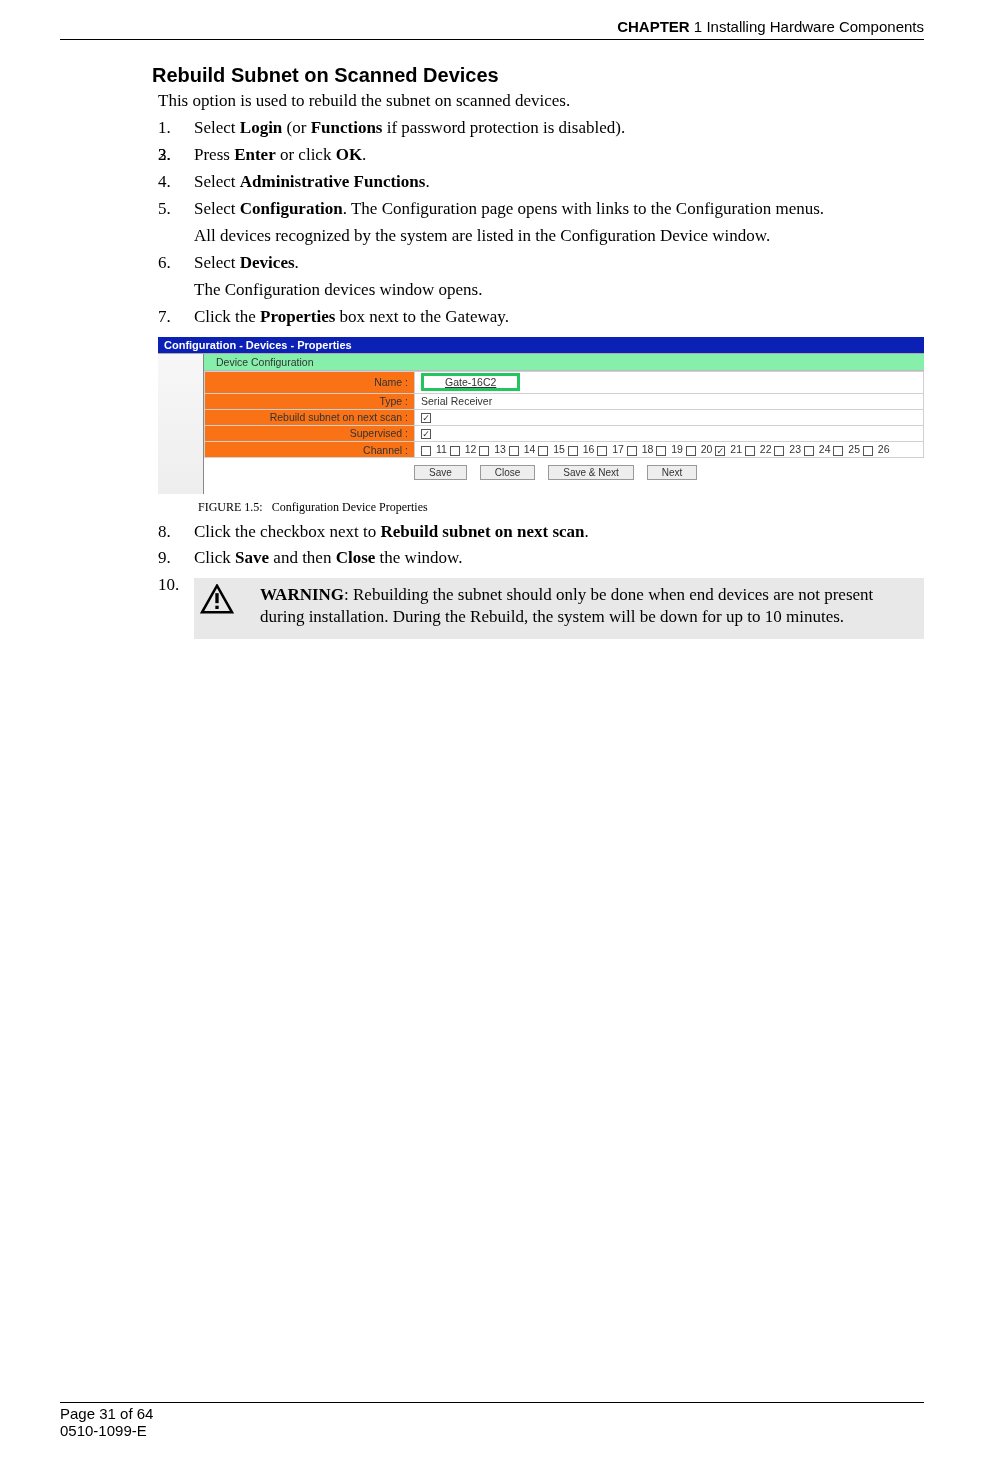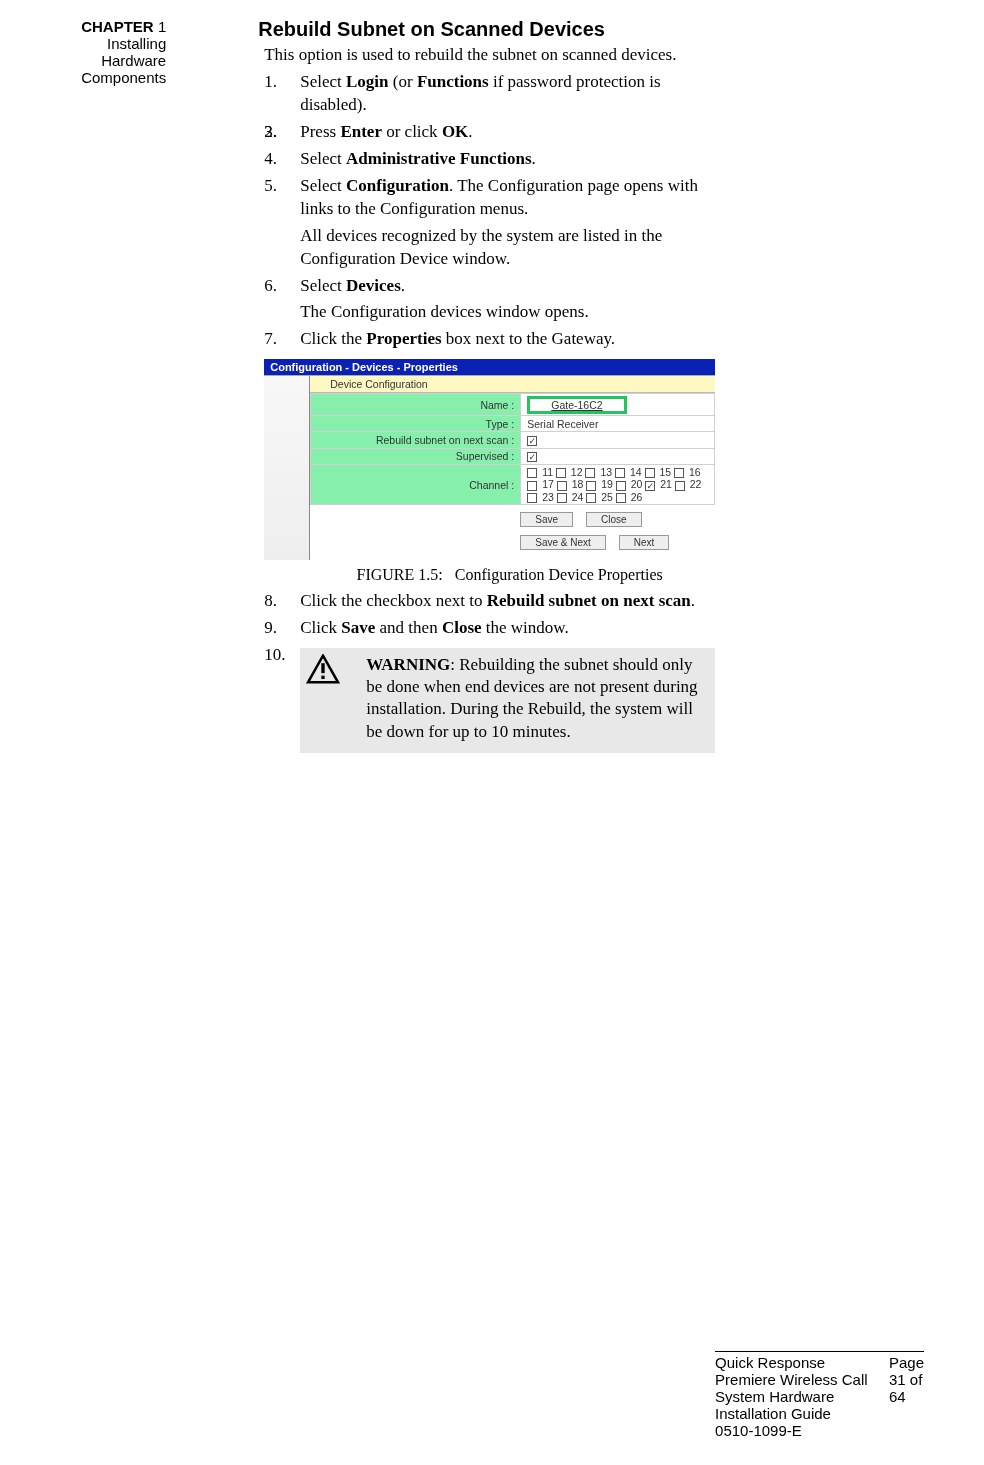--- a/index.html
+++ b/index.html
@@ -9,20 +9,21 @@
       background: #fff;
       color: #000;
       width: 984px;
       height: 1465px;
       position: relative;
     }
     .page {
       padding: 18px 60px 0 60px;
       height: 100%;
       display: flex;
+      flex-direction: column;
     }
     .header {
       font-family: Arial, Helvetica, sans-serif;
       font-size: 15px;
       text-align: right;
       padding-bottom: 4px;
     }
     .header b { font-weight: bold; }
     .top-rule { border: none; border-top: 1.5px solid #000; margin-bottom: 24px; }
     .content {
@@ -47,30 +48,30 @@
       background: #0b21b5;
       color: #fff;
       font-family: Arial, Helvetica, sans-serif;
       font-size: 11px;
       font-weight: bold;
       padding: 2px 6px;
     }
     .fig-body { display: flex; background: #fff; border-top: 1px solid #aaa; }
     .fig-side { width: 46px; min-height: 140px; border-right: 1.5px solid #888; background: linear-gradient(to bottom, #f7f7f7, #eee); }
     .fig-main { flex: 1; font-family: Arial, Helvetica, sans-serif; font-size: 10.5px; color: #333; }
-    .fig-legend { background: #fef9c3; border-bottom: 1px solid #bbb; padding: 2px 20px; font-size: 10.5px; }
+    .fig-legend { background: #86efac; border-bottom: 1px solid #bbb; padding: 2px 12px; font-size: 10.5px; }
     table.fig-table { border-collapse: collapse; width: 100%; }
     table.fig-table td { border: 1px solid #d0d0d0; padding: 1.5px 6px; vertical-align: middle; }
-    table.fig-table td.label { text-align: right; width: 210px; background: #86efac; }
+    table.fig-table td.label { text-align: right; width: 210px; background: #f97316; }
     .check { display:inline-block; width:10px; height:10px; border:1px solid #555; line-height:8px; font-size:9px; text-align:center; margin-right:2px; vertical-align: middle; }
     .check.checked::after { content: "✓"; font-size:9px; }
     .fig-input { display:inline-block; border:3px solid #22c55e; background:#fff; padding:0 21px; min-width:80px; font-size:10.5px;text-decoration:underline; }
     .btn { display:inline-block; border:1px solid #999; background:#eee; font-size:10px; padding:1px 14px; margin: 4px 10px 4px 0; }
     .btn-row { padding: 3px 6px 6px 210px; }
-    .figure-caption { font-size: 16px; margin: 6px 0 6px 40px; text-align: center; }
+    .figure-caption { font-size: 12px; margin: 6px 0 6px 40px; }
 
     .warn-box {
       display: flex;
       background: #e8e8e8;
       margin: 8px 0 0 42px;
       padding: 6px 10px 10px 6px;
       align-items: flex-start;
       gap: 26px;
     }
     .warn-icon svg { width: 34px; height: 30px; }
@@ -200,18 +201,17 @@
       </span>
       <div class="warn-text">
         <b>WARNING</b><span>: Rebuilding the subnet should only be done when end devices are not present during installation. During the Rebuild, the system will be down for up to 10 minutes.</span>
       </div>
     </div>
   </div>
 
   <div class="footer">
     <hr class="bot-rule">
     <div class="footer-row">
-      <span>Quick Response Premiere Wireless Call System Hardware Installation Guide</span>
       <span>Page 31 of 64</span>
     </div>
     <div class="footer-docid">0510-1099-E</div>
   </div>
 </div>
 
 </body></html>

